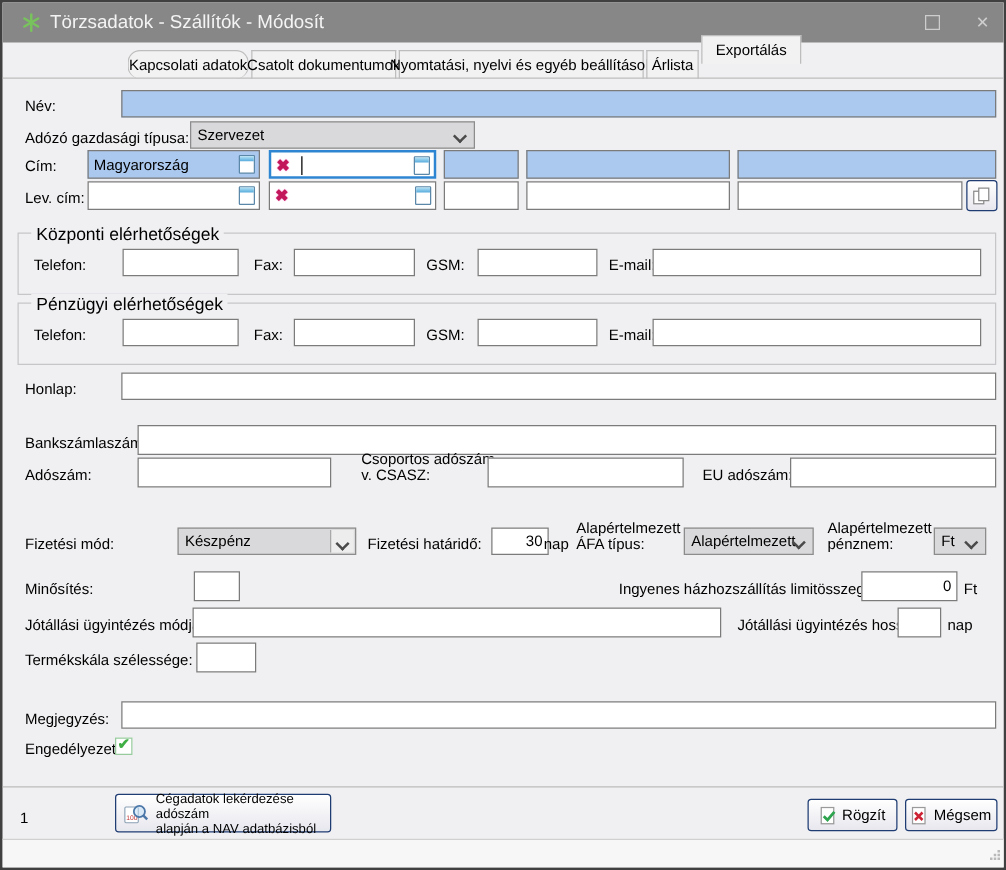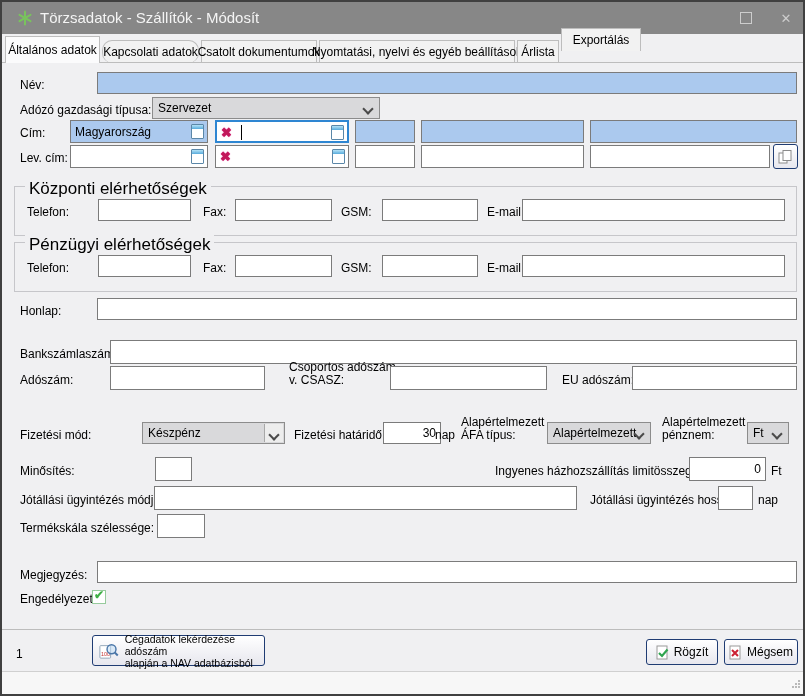--- a/index.html
+++ b/index.html
@@ -35,21 +35,21 @@
          text-shadow:0 0 1px #e242a0;line-height:15px;}
   .xicon::before{content:"\2716";}
   .caret{position:absolute;left:24px;top:3px;width:1px;height:15px;background:#000;}
   .combo{position:absolute;box-sizing:border-box;border:1px solid #8c8c8c;background:#d9d9db;height:22px;
          font-size:12px;display:flex;align-items:center;padding:0 20px 0 5px;white-space:nowrap;}
   .chev{position:absolute;right:7px;top:7px;width:6px;height:6px;border-right:2px solid #4a4a4a;
         border-bottom:2px solid #4a4a4a;transform:rotate(45deg);}
   .chevbox{position:absolute;right:1px;top:1px;bottom:1px;width:18px;background:#ededed;border-left:1px solid #a8a8a8;}
   .chevbox .chev{right:5px;}
   .group{position:absolute;border:1px solid #c6c6ca;}
-  .group-title{position:absolute;top:-8px;left:10px;background:#f0f0f2;padding:0 4px;font-size:17px;white-space:nowrap;}
+  .group-title{position:absolute;top:-8px;left:10px;background:#f0f0f2;padding:0 4px;font-size:14px;white-space:nowrap;}
   .checkbox{position:absolute;width:14px;height:14px;box-sizing:border-box;border:1px solid #97cb9d;background:#fff;}
   .check-glyph{position:absolute;left:1px;top:-3px;font-size:12px;font-weight:700;color:#3faf46;}
   .check-glyph::before{content:"\2714";}
   .hline{position:absolute;left:0;right:0;top:627px;height:1px;background:#bcbcbc;}
   .btn{position:absolute;box-sizing:border-box;border:1px solid #1f3c73;border-radius:3px;
        background:linear-gradient(#ffffff,#e7e7ee);display:flex;align-items:center;justify-content:center;
        gap:5px;font-size:12px;}
   .btn.navbtn{justify-content:flex-start;padding-left:6px;gap:6px;}
   .navtext{font-size:10.5px;line-height:12px;text-align:left;}
   .statusbar{position:absolute;left:0;right:0;bottom:0;height:23px;background:#f7f7f7;border-top:1px solid #d0d0d0;
@@ -74,23 +74,20 @@
     <span class="title">Törzsadatok - Szállítók - Módosít</span>
     <div class="winbtn" style="left:724px;">
       <span class="max-glyph"></span>
     </div>
     <div class="winbtn" style="left:764px;">
       <span class="close-glyph"></span>
     </div>
   </div>
 
   <div class="tabline"></div>
-  <div class="tab active" style="left:3px;top:34px;width:95px;height:27px;">
-      <span>Általános adatok</span>
-    </div>
   <div class="tab" style="left:100px;top:38px;width:97px;height:23px;border-radius:10px;">
       <span>Kapcsolati adatok</span>
     </div>
   <div class="tab" style="left:199px;top:38px;width:116px;height:23px;">
       <span>Csatolt dokumentumok</span>
     </div>
   <div class="tab" style="left:317px;top:38px;width:196px;height:23px;">
       <span>Nyomtatási, nyelvi és egyéb beállítások</span>
     </div>
   <div class="tab" style="left:515px;top:38px;width:42px;height:23px;">
@@ -182,21 +179,21 @@
   <input class="inp" style="left: 630px; top: 364px; width: 165px; height: 24px;" value="">
 
   <span class="lbl" style="left:18px;top:426px;">Fizetési mód:</span>
   <div class="combo" style="left:140px;top:420px;width:143px;background:#d9d9db;">
     <span>Készpénz</span>
     <span class="chevbox">
         <span class="chev"></span>
       </span>
   </div>
   <span class="lbl" style="left:292px;top:426px;">Fizetési határidő:</span>
-  <input class="inp num" style="left: 381px; top: 420px; width: 58px;" value="30">
+  <input class="inp num" style="left: 391px; top: 420px; width: 46px;" value="30">
   <span class="lbl" style="left:433px;top:426px;">nap</span>
   <div class="lbl2" style="left:459px;top:414px;">
     <span>Alapértelmezett</span><br>
     <span>ÁFA típus:</span>
   </div>
   <div class="combo" style="left:545px;top:420px;width:104px;">
     <span>Alapértelmezett</span>
     <span class="chev"></span>
   </div>
   <div class="lbl2" style="left:660px;top:414px;">

